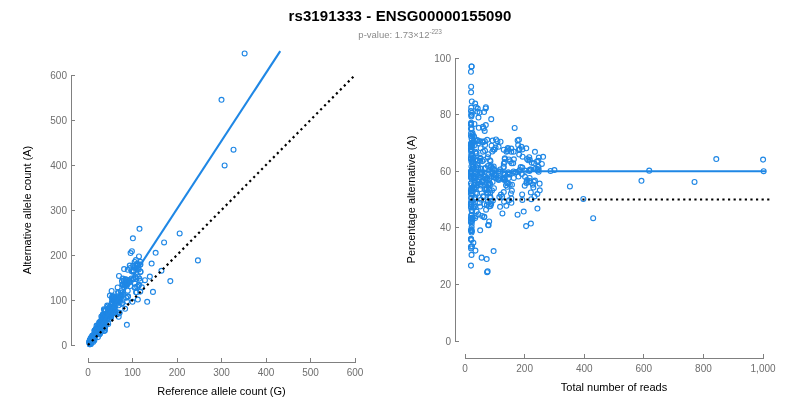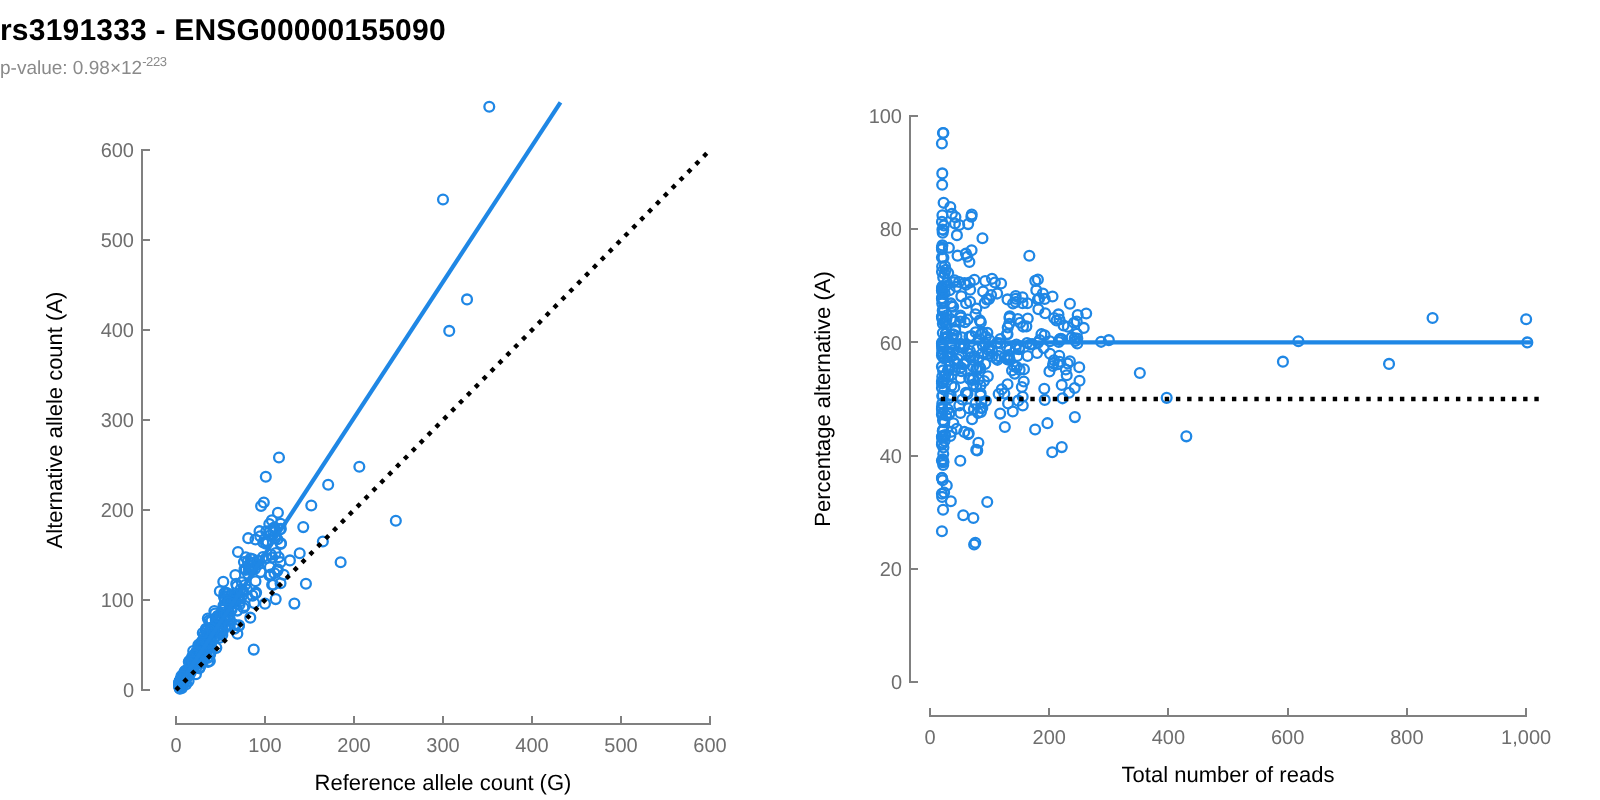--- a/index.html
+++ b/index.html
@@ -3,21 +3,21 @@
 <meta charset="utf-8">
 <title>ASE plot</title>
 <style>
   html,body{margin:0;padding:0;background:#ffffff;}
   body{width:800px;height:400px;overflow:hidden;
        font-family:"Liberation Sans","DejaVu Sans",sans-serif;
        -webkit-font-smoothing:antialiased;}
   #figure{position:relative;width:800px;height:400px;background:#fff;}
 
   
-  #title-block{position:absolute;left:0;top:0;width:800px;}
+  #title-block{position:absolute;left:0;top:0;width:800px;text-align:center;}
   #main-title{font-size:15px;font-weight:bold;color:#000;letter-spacing:0.1px;
               margin-top:7px;line-height:17px;}
   #sub-title{font-size:9.5px;color:#8a8a8a;line-height:11px;margin-top:2px;}
   #sub-title .sup{font-size:6.5px;vertical-align:super;letter-spacing:-0.2px;}
 
   
   .panel{position:absolute;top:0;height:400px;}
   #panel-left{left:0;width:400px;}
   #panel-right{left:400px;width:400px;}
 
@@ -30,21 +30,21 @@
   .fitline{fill:none;stroke-width:2.1;stroke-linecap:butt;}
   .refline{fill:none;stroke-width:2.2;stroke-linecap:butt;stroke-dasharray:2.2 3.4;}
 </style>
 </head>
 <body>
 
 <div id="figure">
 
   <div id="title-block">
     <div id="main-title">rs3191333 - ENSG00000155090</div>
-    <div id="sub-title"><span>p-value: 0.98</span><span>×</span><span>12</span><span class="sup">-223</span></div>
+    <div id="sub-title"><span>p-value: 1.73</span><span>×</span><span>12</span><span class="sup">-223</span></div>
   </div>
 
   <div class="panel" id="panel-left">
     <svg class="plotsvg" id="svg-left" width="400" height="400">
         <g>
           <circle cx="126.33" cy="279.65" r="2.45" class="pt" stroke="#1f87e5"></circle>
           <circle cx="118.44" cy="293.11" r="2.45" class="pt" stroke="#1f87e5"></circle>
           <circle cx="100.68" cy="330.36" r="2.45" class="pt" stroke="#1f87e5"></circle>
           <circle cx="90.05" cy="341.46" r="2.45" class="pt" stroke="#1f87e5"></circle>
           <circle cx="92.28" cy="338.87" r="2.45" class="pt" stroke="#1f87e5"></circle>

